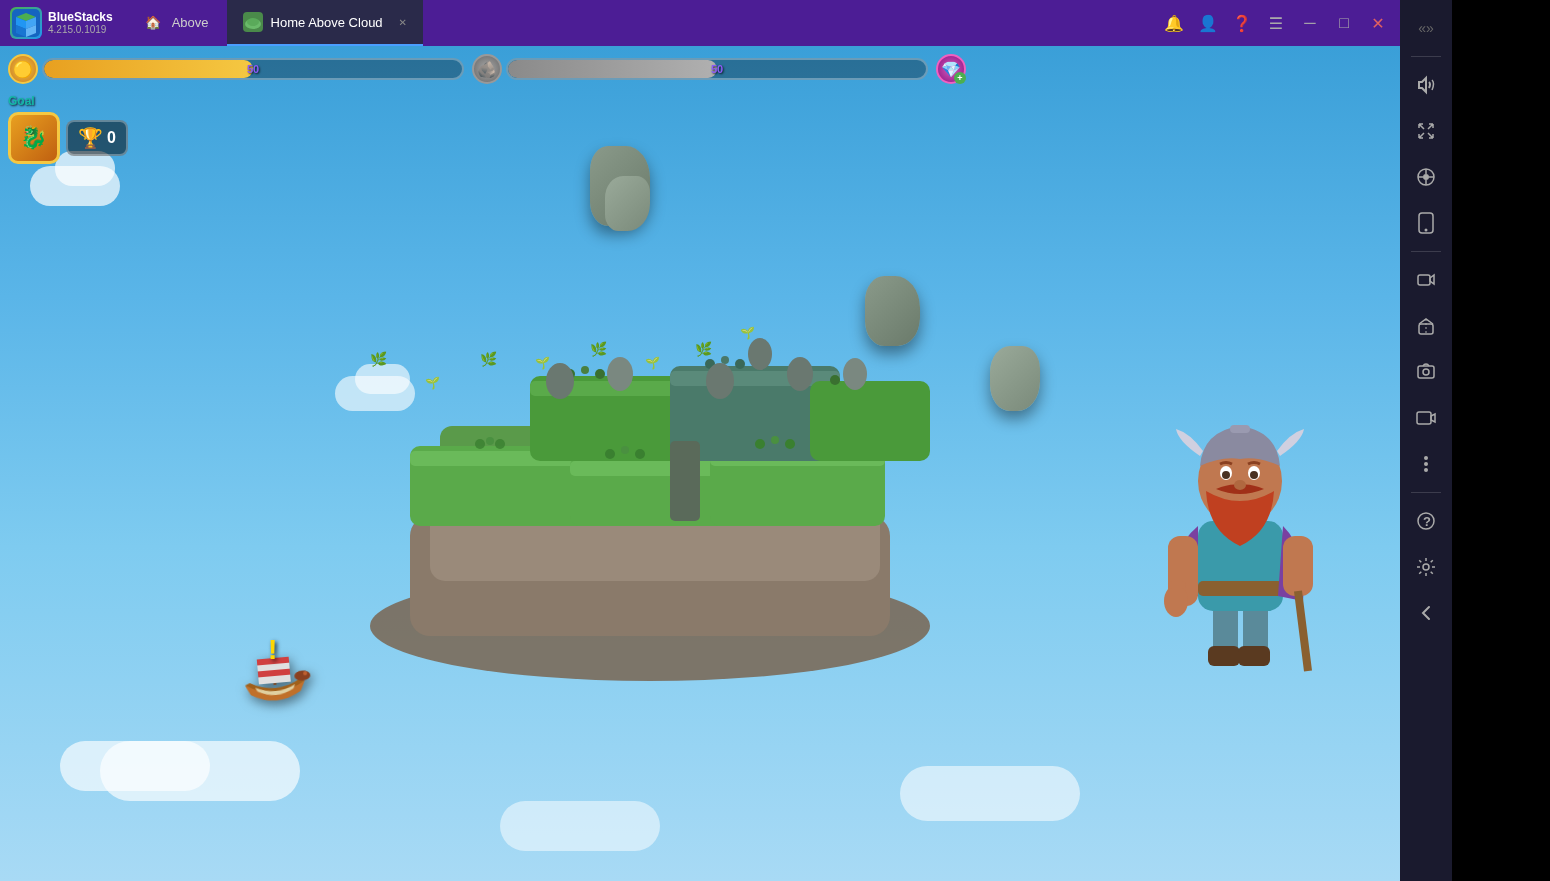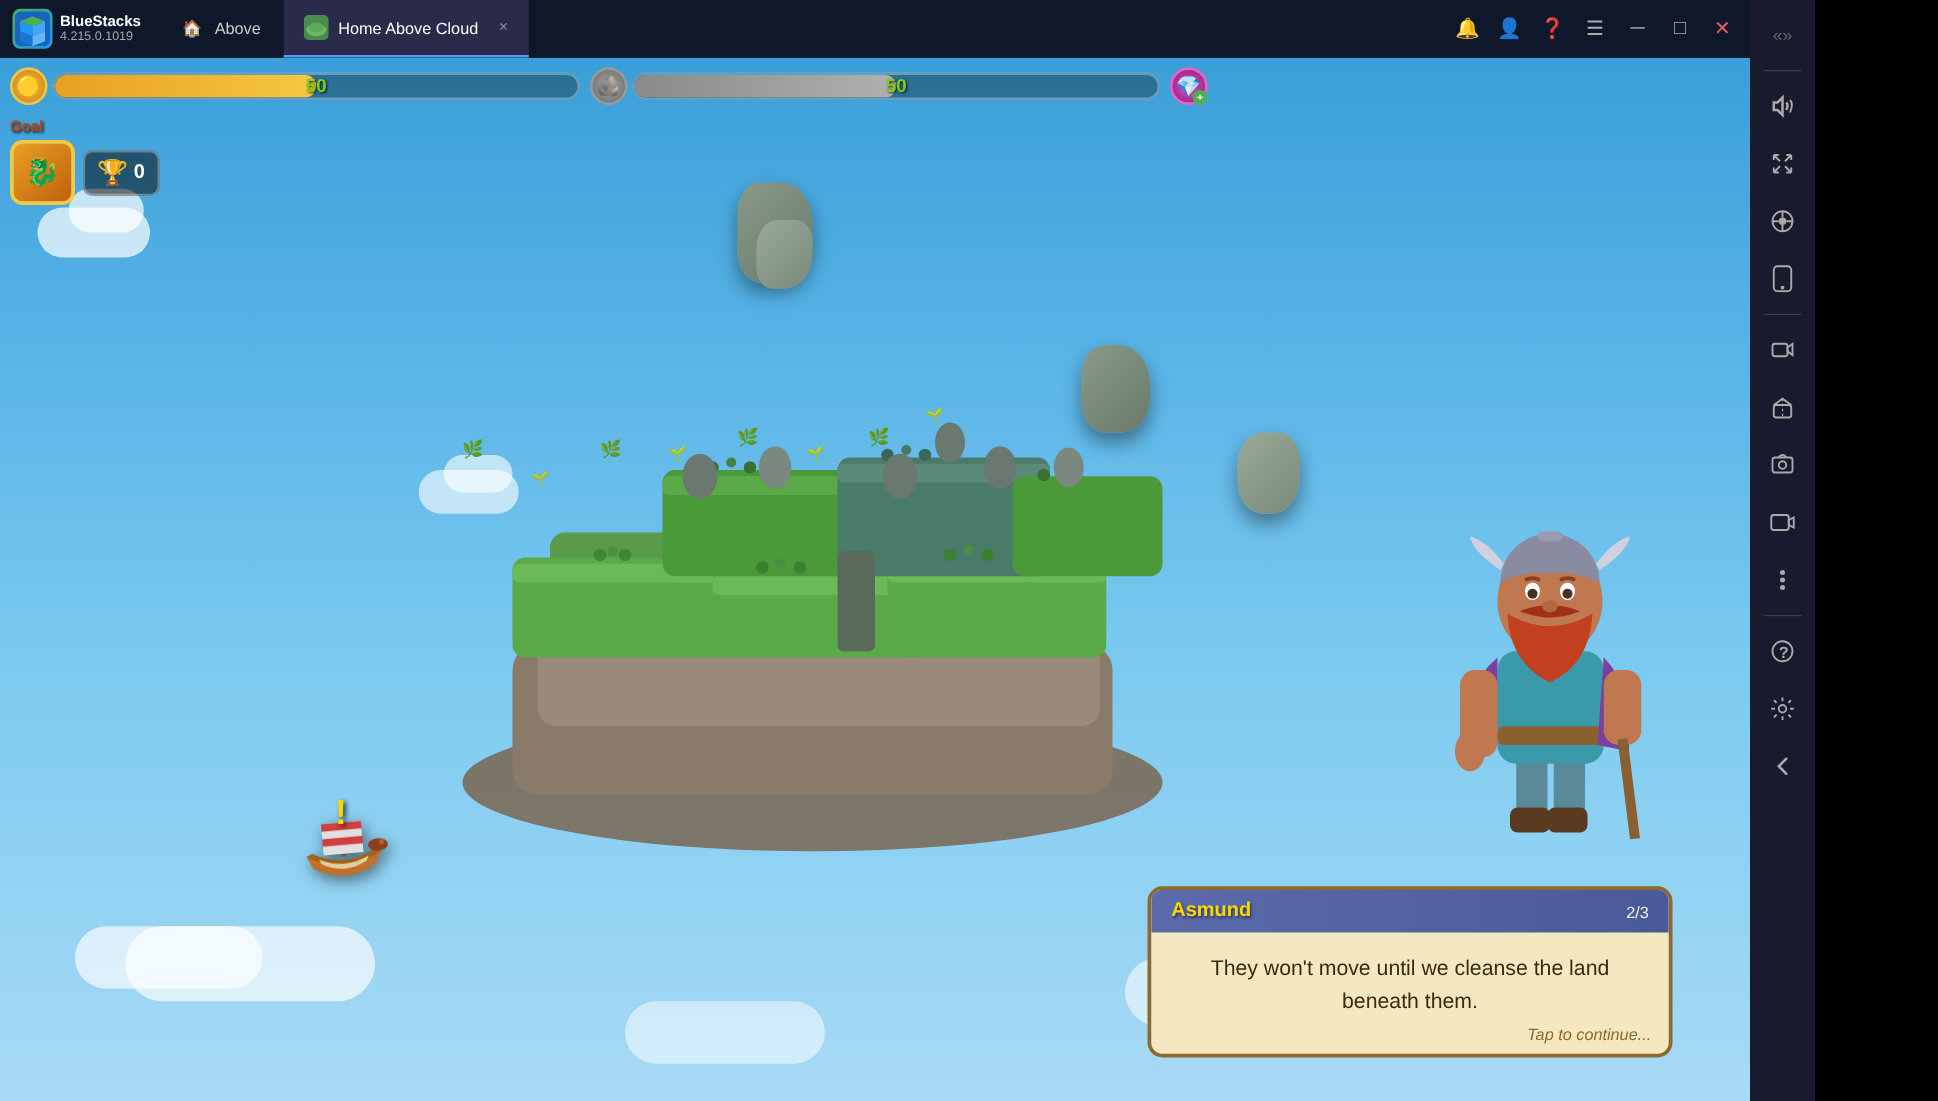--- a/index.html
+++ b/index.html
@@ -27,21 +27,21 @@
       height: 881px;
       position: relative;
       display: flex;
       flex-direction: column;
     }
 
     
     #title-bar {
       width: 100%;
       height: 46px;
-      background: #0f172a;
+      background: #4c1d95;
       display: flex;
       align-items: center;
       flex-shrink: 0;
       position: relative;
       z-index: 10;
     }
 
     #bluestacks-logo {
       display: flex;
       align-items: center;
@@ -201,42 +201,42 @@
       position: absolute;
       left: 0;
       top: 0;
     }
 
     .hud-bar-text {
       position: absolute;
       left: 50%;
       top: 50%;
       transform: translate(-50%, -50%);
-      color: #84cc16;
-      font-size: 15px;
+      color: #8b5cf6;
+      font-size: 11px;
       font-weight: bold;
       text-shadow: 1px 1px 2px rgba(0,0,0,0.8);
       white-space: nowrap;
     }
 
     
     .gold-fill { background: linear-gradient(90deg, #e8a020, #f5c842); }
     .stone-fill { background: linear-gradient(90deg, #8a8a8a, #b0b0b0); }
     .gem-fill { background: linear-gradient(90deg, #d040a0, #f060c0); }
 
     
     #goal-section {
       position: absolute;
       top: 48px;
       left: 8px;
       z-index: 5;
     }
 
     #goal-label {
-      color: #c2410c;
+      color: #14b8a6;
       font-size: 12px;
       font-weight: bold;
       text-shadow: 1px 1px 2px rgba(0,0,0,0.8);
       margin-bottom: 4px;
     }
 
     #goal-items {
       display: flex;
       gap: 6px;
       align-items: center;
@@ -681,30 +681,20 @@
 
           <path d="M62 75 Q40 60 38 48 Q52 52 65 70Z" fill="#d0d0e0"></path>
           <path d="M142 75 Q164 60 166 48 Q152 52 139 70Z" fill="#d0d0e0"></path>
 
           <rect x="92" y="44" width="20" height="8" rx="4" fill="#9a9ab0"></rect>
 
           <ellipse cx="102" cy="104" rx="6" ry="5" fill="#b06840"></ellipse>
         </svg>
       </div>
 
-      <div id="dialog-box">
-        <div id="dialog-header">
-          <span id="dialog-speaker">Asmund</span>
-          <span id="dialog-progress">2/3</span>
-        </div>
-        <div id="dialog-body">
-          <p id="dialog-text">They won't move until we cleanse the land beneath them.</p>
-          <span id="dialog-tap">Tap to continue...</span>
-        </div>
-      </div>
 
     </div>
 
   </div>
 
   <div id="right-sidebar">
     <div class="sidebar-btn" style="font-size:14px;color:#666;">«»</div>
     <div class="sidebar-divider"></div>
     <div class="sidebar-btn">
       <svg width="20" height="20" viewBox="0 0 20 20">

